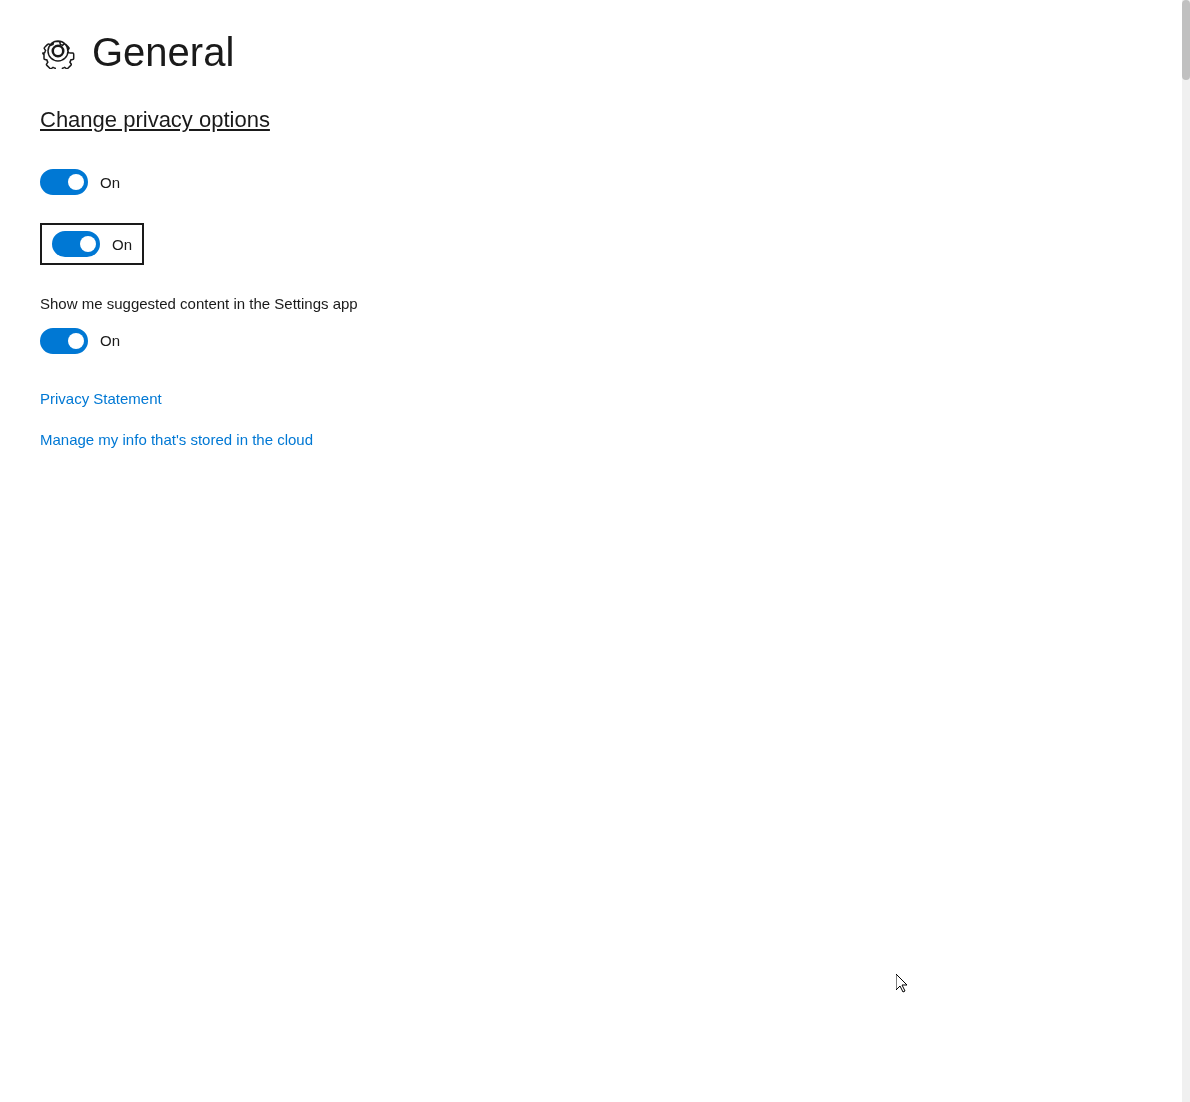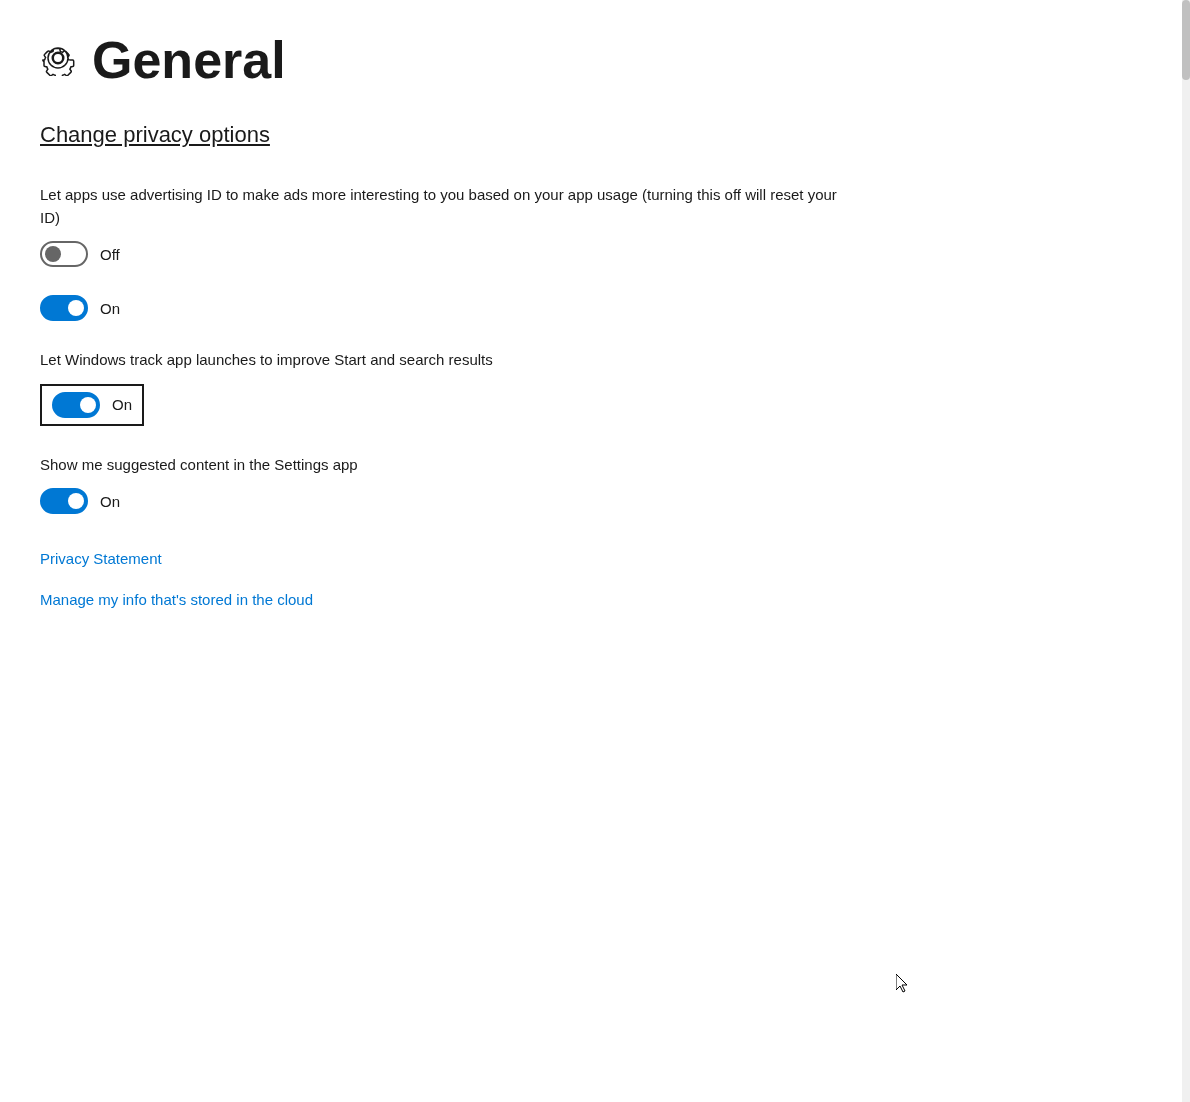--- a/index.html
+++ b/index.html
@@ -24,22 +24,22 @@
       gap: 16px;
       margin-bottom: 32px;
     }
 
     .gear-icon svg {
       width: 36px;
       height: 36px;
     }
 
     .page-title {
-      font-size: 52px;
-      font-weight: 700;
+      font-size: 40px;
+      font-weight: 400;
       color: #1a1a1a;
     }
 
     .section-title {
       font-size: 22px;
       font-weight: 400;
       color: #1a1a1a;
       margin-bottom: 36px;
       text-decoration: underline;
     }
@@ -173,45 +173,33 @@
       <path d="M30.5 20.1l-1.9-.4a10.9 10.9 0 0 0-.9-2.2l1.1-1.6a1.2 1.2 0 0 0-.2-1.6l-2.9-2.9a1.2 1.2 0 0 0-1.6-.2l-1.6 1.1c-.7-.4-1.4-.7-2.2-.9l-.4-1.9a1.2 1.2 0 0 0-1.2-1h-4.1a1.2 1.2 0 0 0-1.2 1l-.4 1.9c-.8.2-1.5.5-2.2.9l-1.6-1.1a1.2 1.2 0 0 0-1.6.2l-2.9 2.9a1.2 1.2 0 0 0-.2 1.6l1.1 1.6c-.4.7-.7 1.4-.9 2.2l-1.9.4A1.2 1.2 0 0 0 4 21.3v4.1a1.2 1.2 0 0 0 1 1.2l1.9.4c.2.8.5 1.5.9 2.2l-1.1 1.6a1.2 1.2 0 0 0 .2 1.6l2.9 2.9a1.2 1.2 0 0 0 1.6.2l1.6-1.1c.7.4 1.4.7 2.2.9l.4 1.9a1.2 1.2 0 0 0 1.2 1h4.1a1.2 1.2 0 0 0 1.2-1l.4-1.9c.8-.2 1.5-.5 2.2-.9l1.6 1.1a1.2 1.2 0 0 0 1.6-.2l2.9-2.9a1.2 1.2 0 0 0 .2-1.6l-1.1-1.6c.4-.7.7-1.4.9-2.2l1.9-.4a1.2 1.2 0 0 0 1-1.2v-4.1a1.2 1.2 0 0 0-1-1.2zM18 28a10 10 0 1 1 0-20 10 10 0 0 1 0 20z" fill="none" stroke="#1a1a1a" stroke-width="1.5"></path>
     </svg>
   </span>
   <h1 class="page-title">General</h1>
 </div>
 
 <h2 class="section-title">Change privacy options</h2>
 
 <div>
 
-  <div class="setting-item">
-    <p class="setting-description">Let apps use advertising ID to make ads more interesting to you based on your app usage (turning this off will reset your ID)</p>
-    <div class="toggle-row">
-      <div class="toggle">
-        <div class="toggle-track off">
-          <div class="toggle-thumb"></div>
-        </div>
-      </div>
-      <span class="toggle-label">Off</span>
-    </div>
-  </div>
 
   <div class="setting-item">
     <div class="toggle-row">
       <div class="toggle">
         <div class="toggle-track on">
           <div class="toggle-thumb"></div>
         </div>
       </div>
       <span class="toggle-label">On</span>
     </div>
   </div>
 
   <div class="setting-item">
-    <p class="setting-description">Let Windows track app launches to improve Start and search results</p>
     <div class="toggle-row highlighted">
       <div class="toggle">
         <div class="toggle-track on">
           <div class="toggle-thumb"></div>
         </div>
       </div>
       <span class="toggle-label">On</span>
     </div>
   </div>
 

